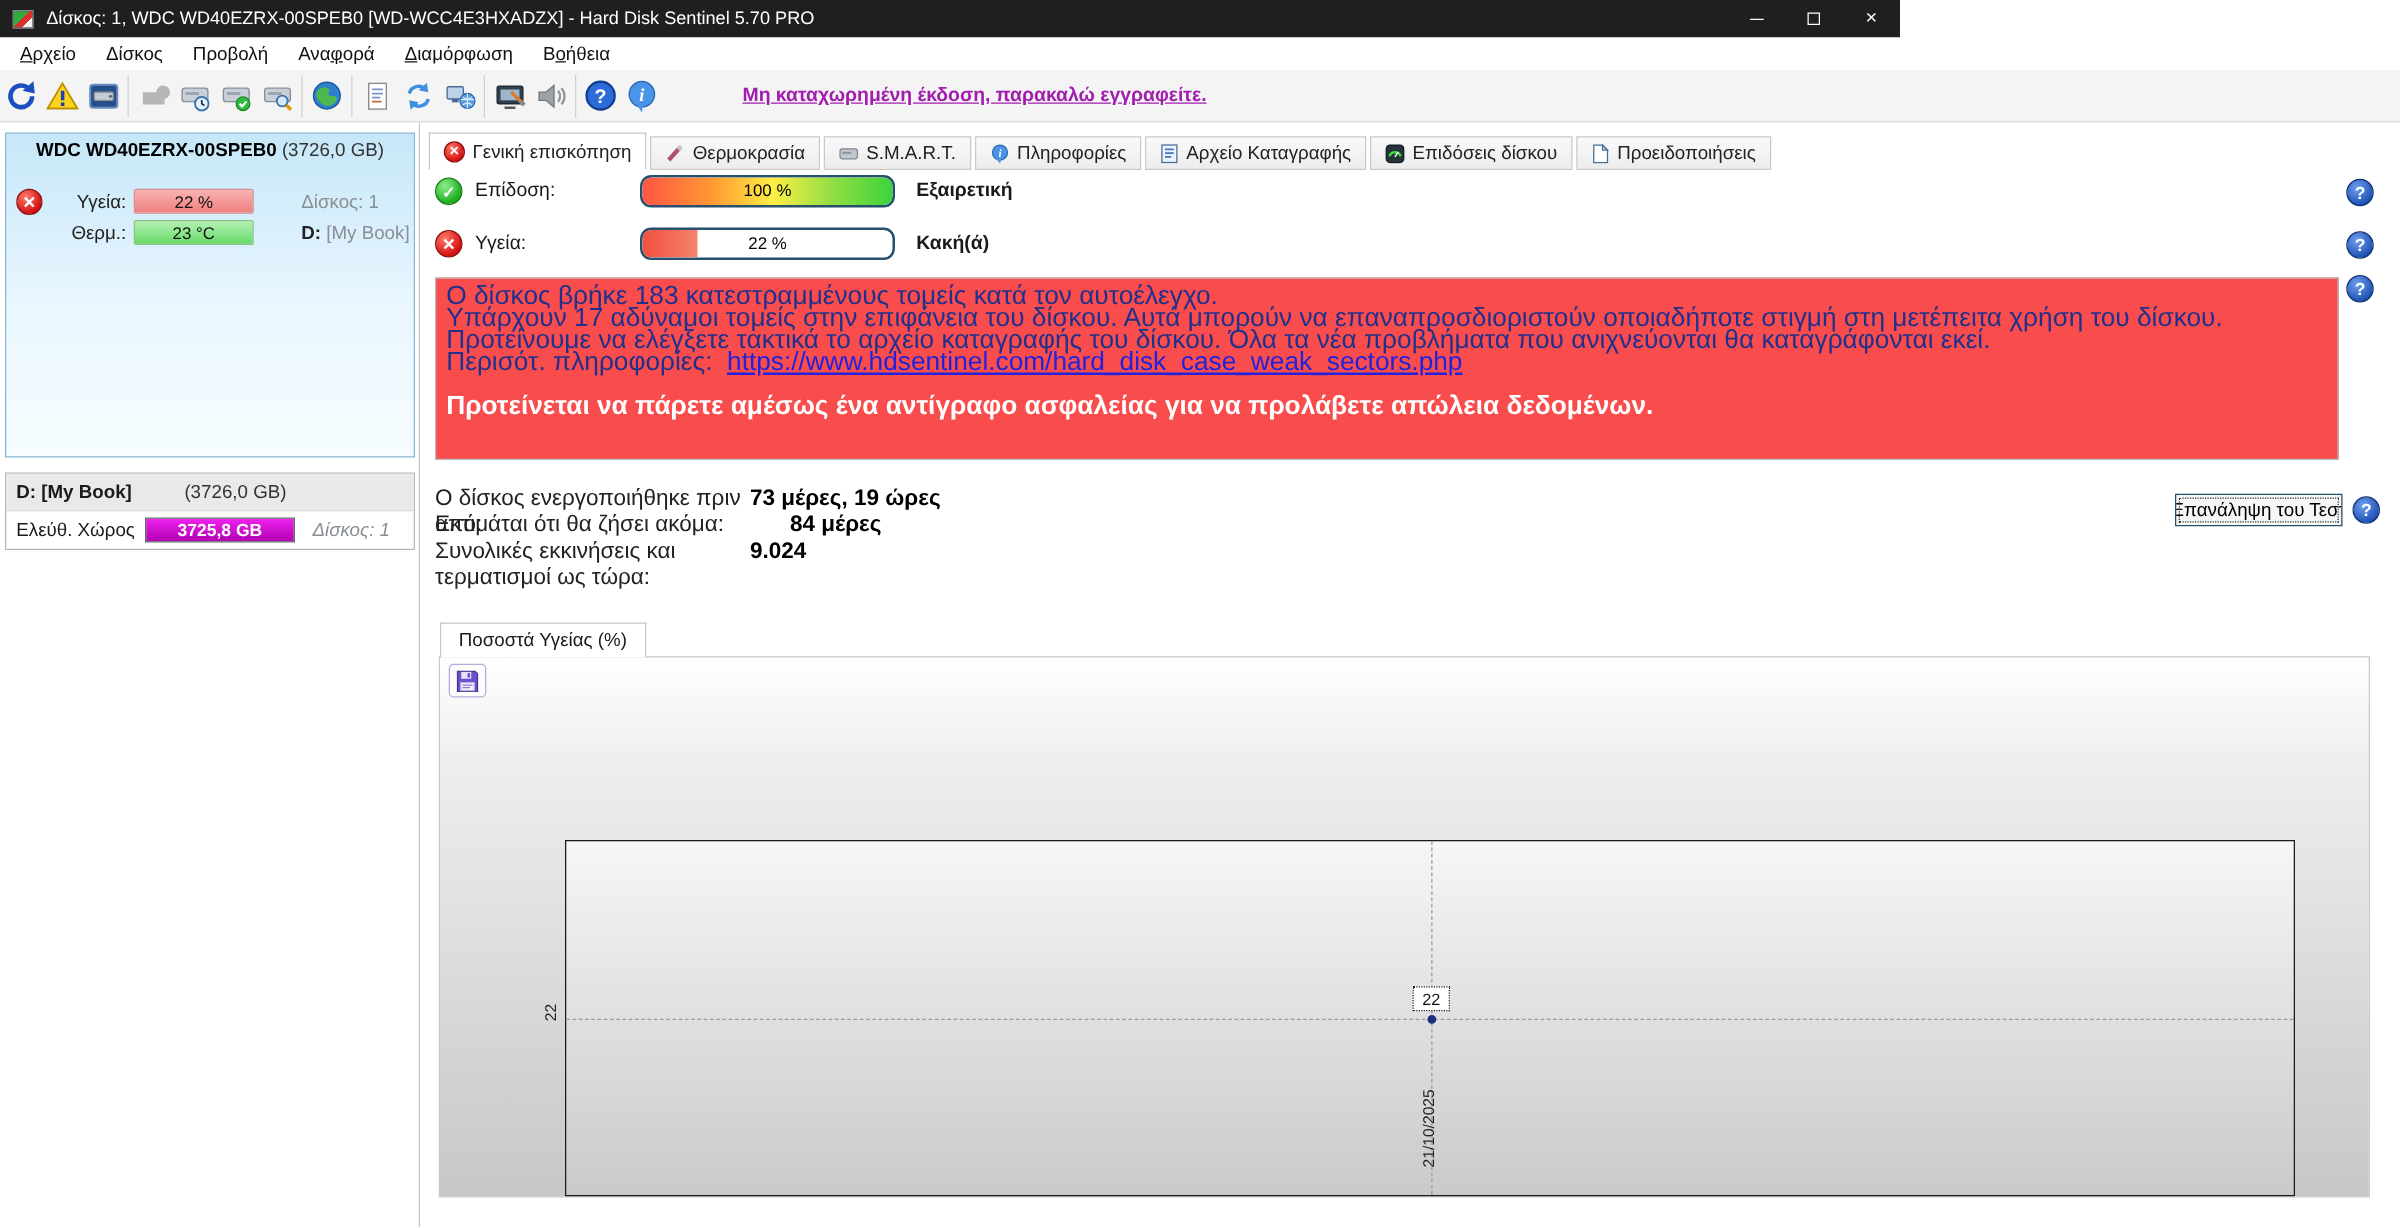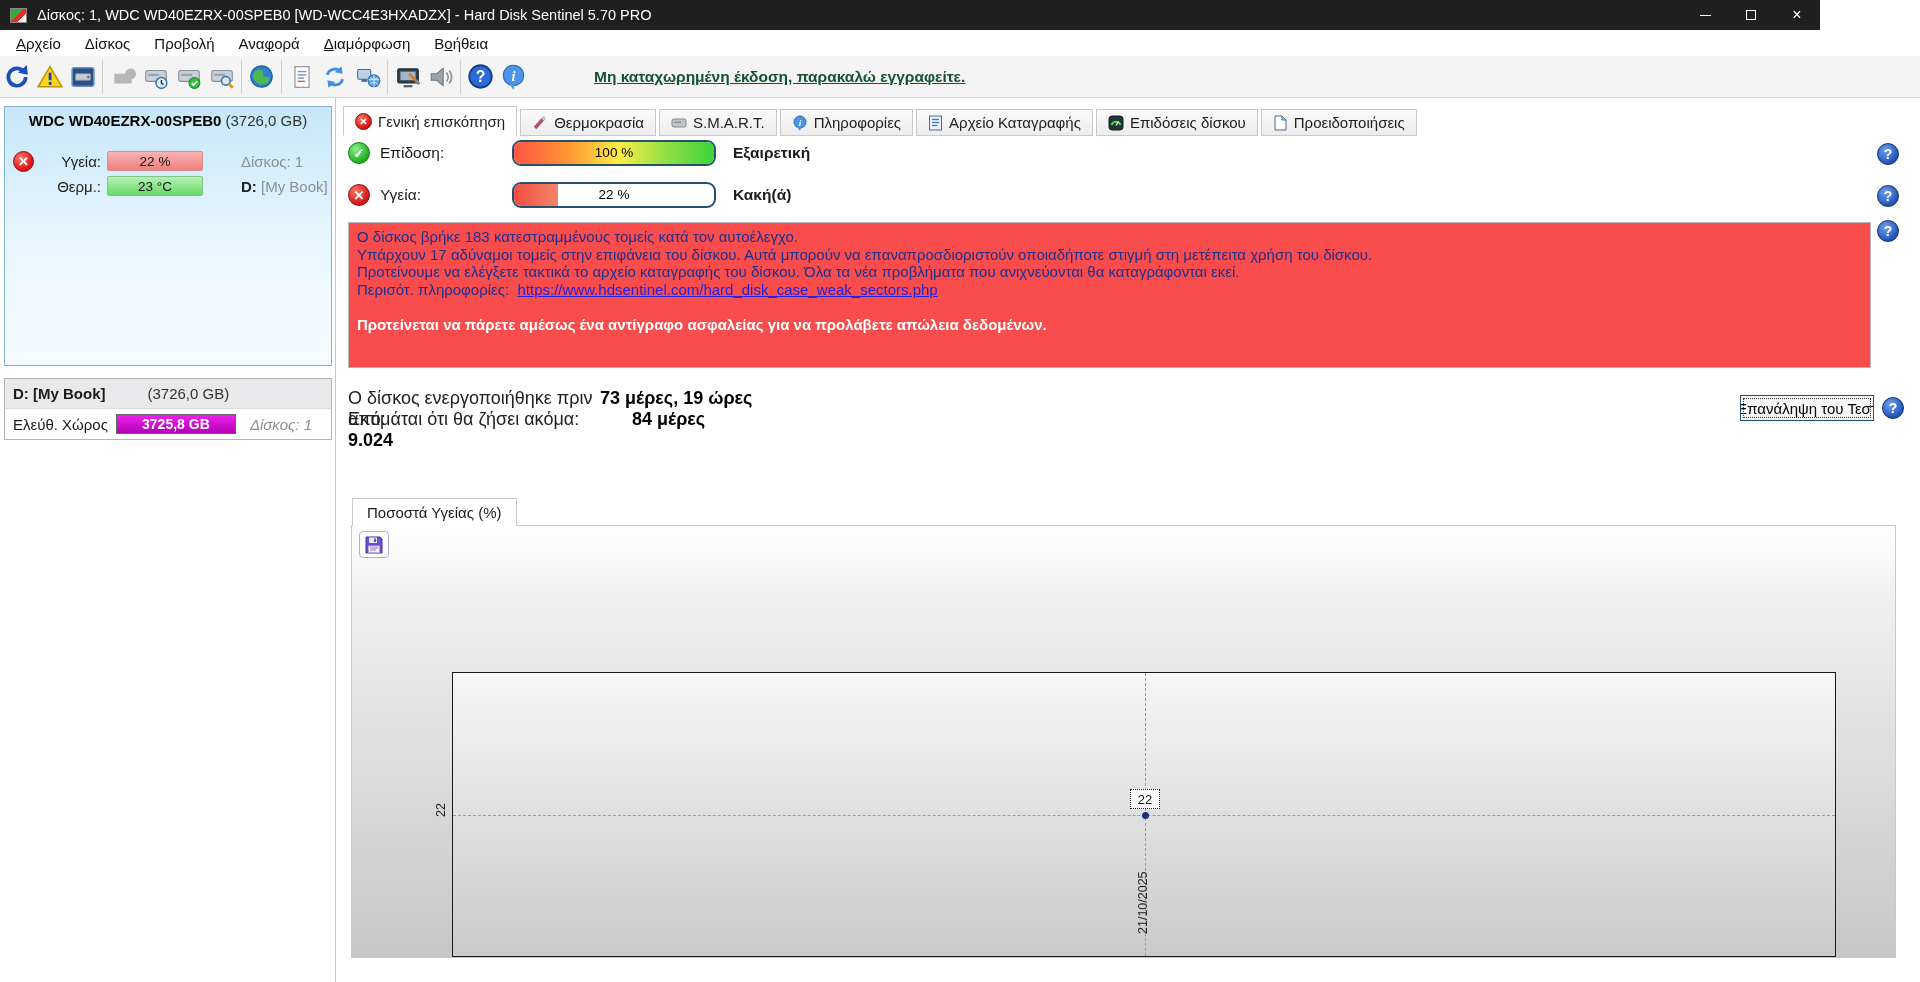--- a/index.html
+++ b/index.html
@@ -1,39 +1,39 @@
 <!DOCTYPE html>
 <html><head>
 <meta charset="utf-8">
 <style>
   * { margin:0; padding:0; box-sizing:border-box; }
   html,body { background:#fff; }
   body { font-family:"Liberation Sans", sans-serif; font-size:15px; color:#1a1a1a; }
   #app { position:relative; width:1920px; height:982px; background:#fff; overflow:hidden; }
 
   
-  .titlebar { position:absolute; left:0; top:0; width:1820px; height:30px; background:#1f1f1f; display:flex; align-items:center; }
+  .titlebar { position:absolute; left:0; top:0; width:1520px; height:30px; background:#1f1f1f; display:flex; align-items:center; }
   .app-icon { width:17px; height:15px; margin-left:10px; border:1px solid #888; background:linear-gradient(135deg,#2fae3f 0 45%, #d93030 45% 70%, #f2f2f2 70%); }
   .titlebar .title { color:#fff; font-size:14.5px; margin-left:10px; white-space:nowrap; }
   .win-controls { position:absolute; right:0; top:0; height:30px; display:flex; }
   .win-btn { width:46px; height:30px; display:flex; align-items:center; justify-content:center; color:#fff; }
   .glyph-min { width:11px; height:1px; background:#fff; display:block; }
   .glyph-max { width:10px; height:10px; border:1px solid #fff; display:block; }
   .glyph-close { font-size:16px; line-height:1; color:#fff; }
 
   
   .menubar { position:absolute; left:0; top:30px; width:1920px; height:26px; background:#fff; display:flex; align-items:center; padding-left:4px; }
   .menu-item { padding:3px 12px; font-size:15px; color:#111; }
   .menu-item u { text-decoration:underline; }
 
   
   .toolbar { position:absolute; left:0; top:56px; width:1920px; height:42px; background:#f4f4f4; border-bottom:1px solid #d3d3d3; display:flex; align-items:center; }
   .tb-btn { width:33px; height:34px; display:flex; align-items:center; justify-content:center; }
   .tb-sep { width:1px; height:34px; background:#cfcfcf; margin:0 3px; }
-  .reg-link { margin-left:64px; color:#14532d; font-weight:bold; text-decoration:underline; font-size:15.5px; }
+  .reg-link { margin-left:64px; color:#a21caf; font-weight:bold; text-decoration:underline; font-size:15.5px; }
 
   
   .sidebar { position:absolute; left:0; top:98px; width:336px; height:884px; background:#fff; border-right:1px solid #c6c6c6; }
   .disk-panel { position:absolute; left:4px; top:8px; width:328px; height:260px; border:1px solid #85b5d2; background:linear-gradient(#c6e7f8,#eaf7ff 55%,#f6fcff); }
   .disk-panel .hdr { text-align:center; padding-top:5px; font-size:15px; }
   .hdr .nm { font-weight:bold; color:#000; }
   .hdr .sz { color:#333; }
   .dp-row { position:absolute; left:0; height:22px; display:flex; align-items:center; width:100%; }
   .dp-label { width:96px; text-align:right; color:#222; }
   .dp-bar { width:96px; height:20px; margin-left:6px; border-radius:2px; text-align:center; font-size:13.5px; line-height:20px; color:#111; }
@@ -66,21 +66,21 @@
   .ov-row { position:absolute; left:11px; display:flex; align-items:center; }
   .ov-label { width:132px; margin-left:10px; font-size:15.5px; }
   .meter { width:204px; height:26px; border:2px solid #27506e; border-radius:9px; background:#fff; position:relative; overflow:hidden; }
   .meter .fill { position:absolute; left:0; top:0; bottom:0; }
   .fill-perf { width:100%; background:linear-gradient(90deg,#ff5544,#ff9933 28%,#ffee44 52%,#99e044 74%,#3cd43c); }
   .fill-health { width:22%; background:linear-gradient(90deg,#f25040,#f4836a); }
   .meter .mtext { position:absolute; inset:0; text-align:center; line-height:22px; font-size:13.5px; color:#000; }
   .ov-status { margin-left:17px; font-weight:bold; font-size:15.5px; }
 
   
-  .warnbox { position:absolute; left:11px; top:124px; width:1523px; height:146px; background:#f94c4c; border:1px solid #b9b9b9; padding:5px 8px; color:#20308c; font-size:15px; line-height:17.5px; }
+  .warnbox { position:absolute; left:11px; top:124px; width:1523px; height:146px; background:#f94c4c; border:1px solid #b9b9b9; padding:5px 8px; color:#20308c; font-size:21px; line-height:17.5px; }
   .warnbox a { color:#2222dd; }
   .warnbox .strong { color:#fff; font-weight:bold; margin-top:18px; }
 
   
   .stat-row { position:absolute; left:11px; display:flex; font-size:18px; }
   .stat-label { width:252px; color:#222; }
   .stat-value { font-weight:bold; color:#000; }
   .retest-btn { position:absolute; left:1403px; top:297px; width:134px; height:26px; border:1px solid #27506e; outline:1px dotted #333; outline-offset:-4px; background:#f6f6f6; display:flex; align-items:center; justify-content:center; overflow:hidden; white-space:nowrap; font-size:15px; }
 
   
@@ -372,20 +372,21 @@
 
     <div class="stat-row" style="top:290px;">
       <span class="stat-label">Ο δίσκος ενεργοποιήθηκε πριν από:</span>
       <span class="stat-value">73 μέρες, 19 ώρες</span>
     </div>
     <div class="stat-row" style="top:311px;gap:32px;">
       <span class="stat-label">Εκτιμάται ότι θα ζήσει ακόμα:</span>
       <span class="stat-value">84 μέρες</span>
     </div>
     <div class="stat-row" style="top:332px;">
+      <span class="stat-label">Συνολικές εκκινήσεις και τερματισμοί ως τώρα:</span>
       <span class="stat-value">9.024</span>
     </div>
 
     <button class="retest-btn">Επανάληψη του Τεστ</button>
 
 
     <div class="chart-tab">Ποσοστά Υγείας (%)</div>
     <div class="chart-panel">
       <button class="save-btn">
         <svg width="20" height="20" viewBox="0 0 20 20">

